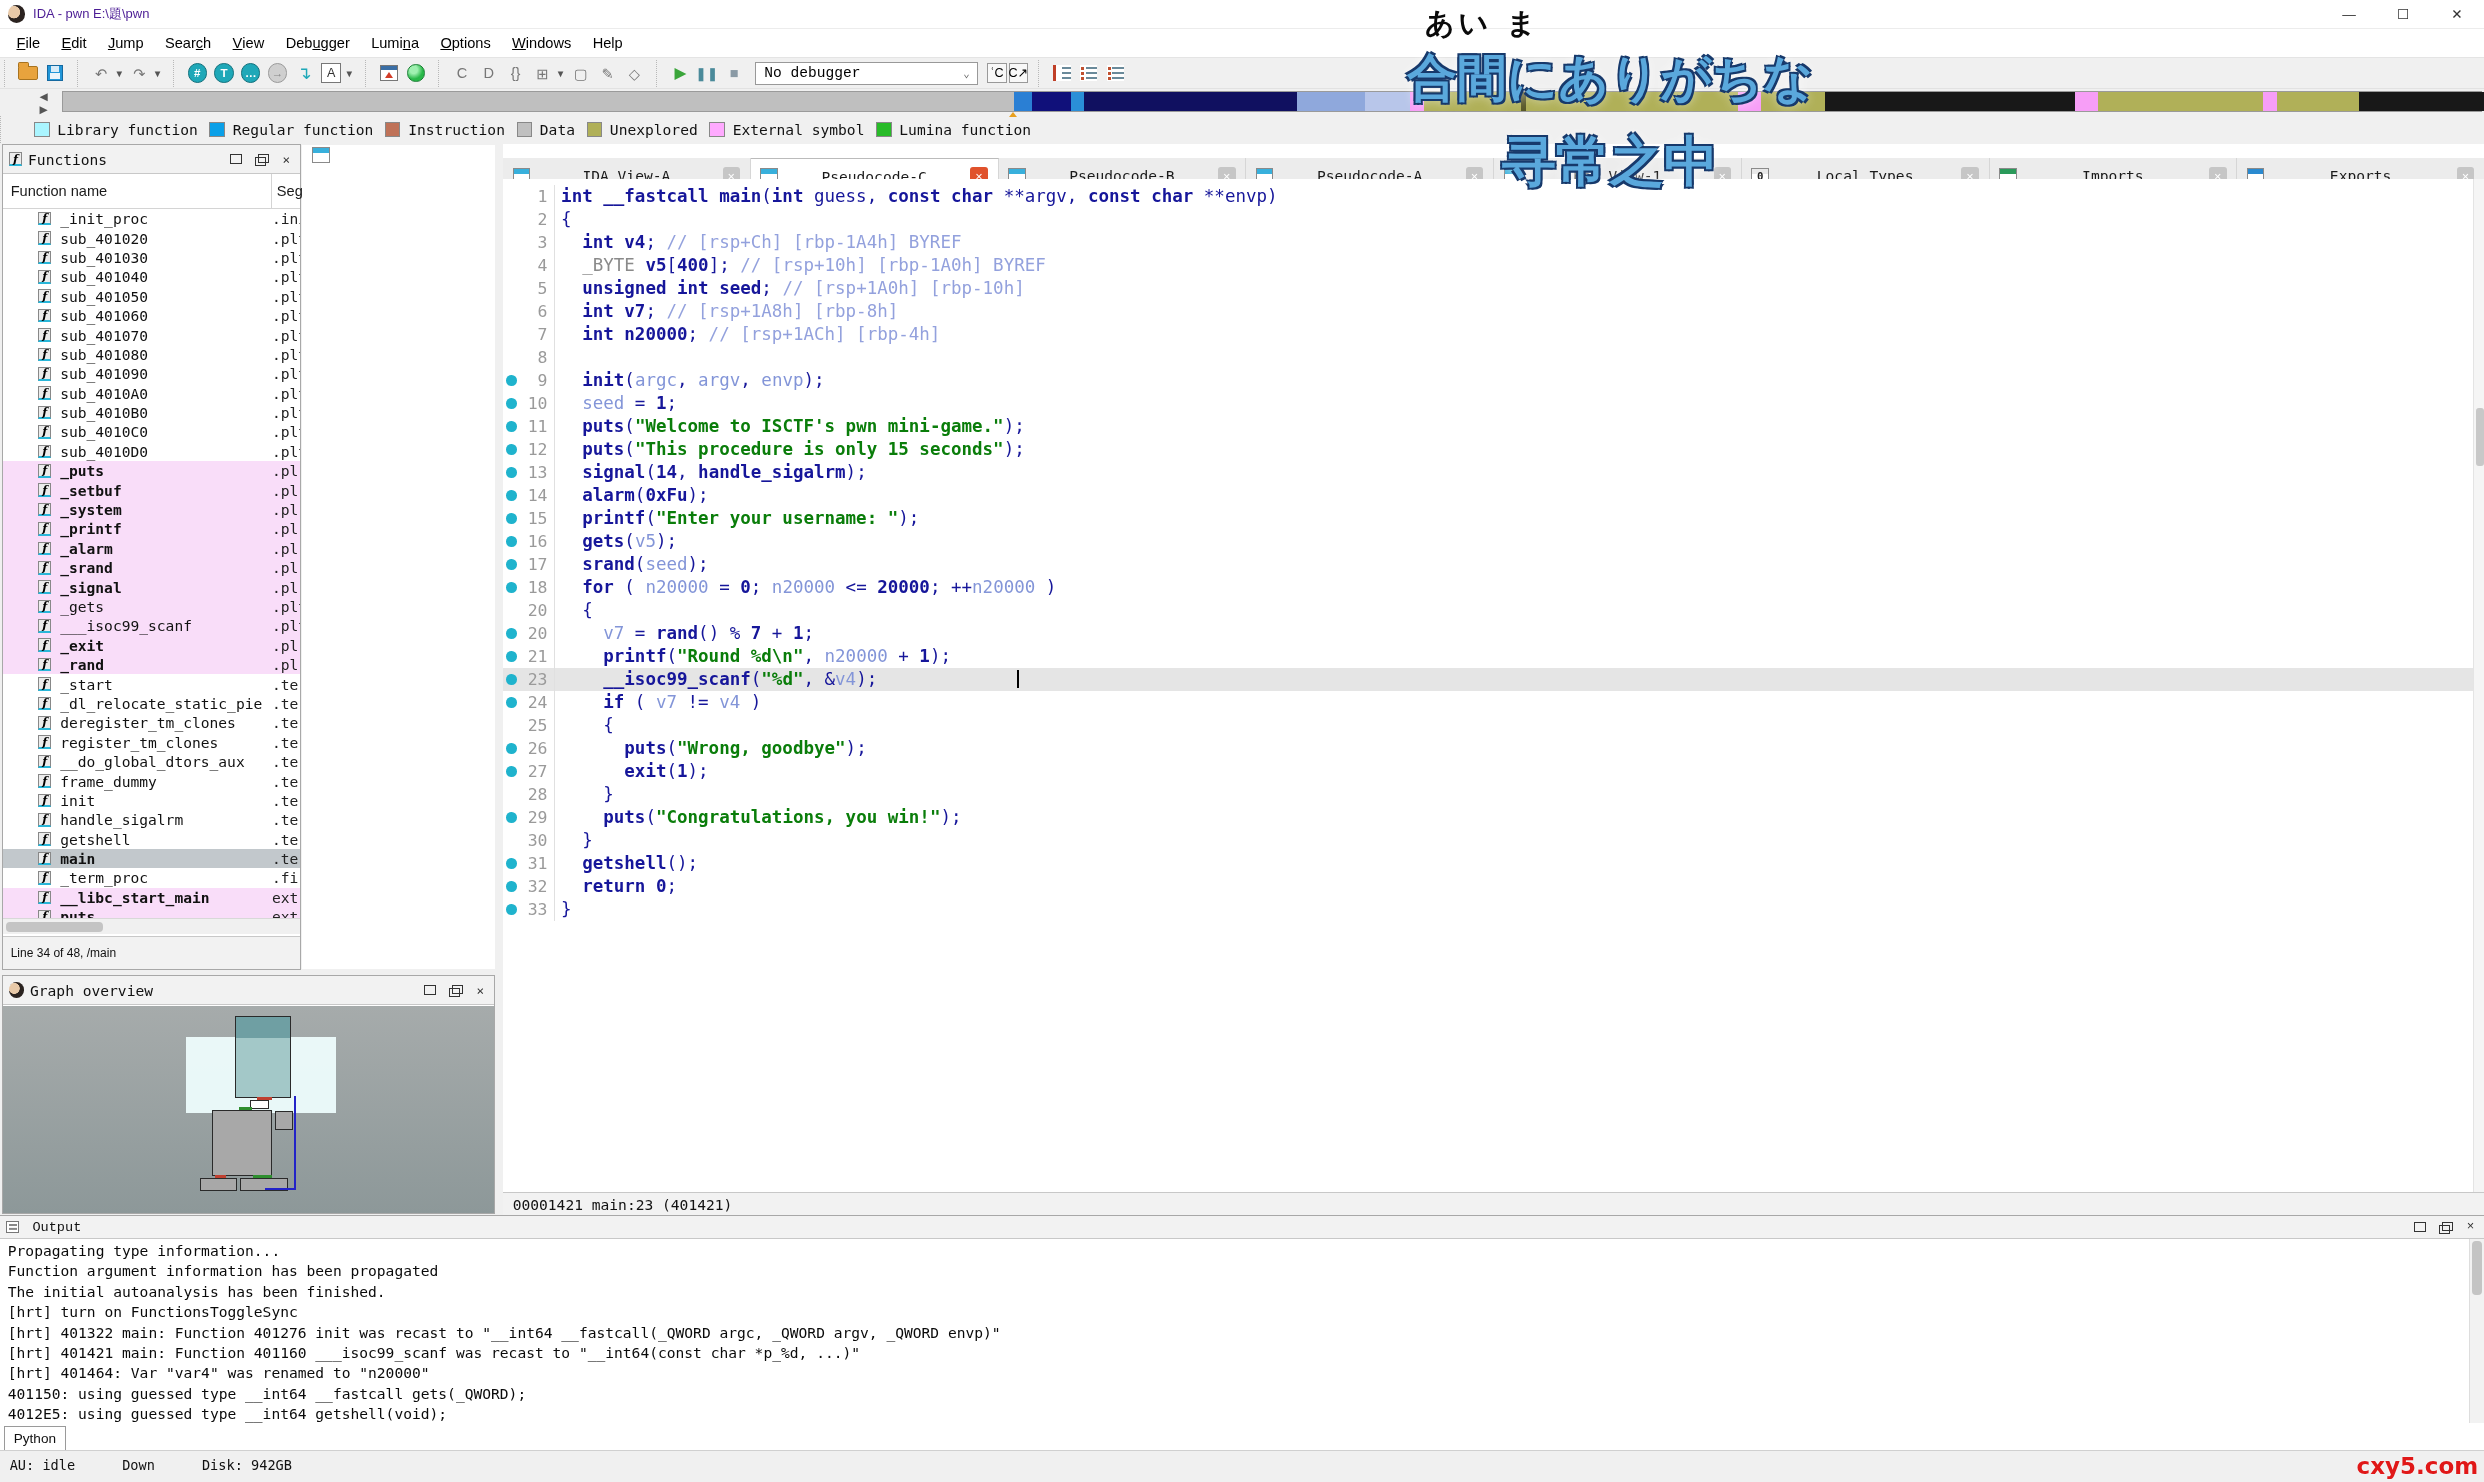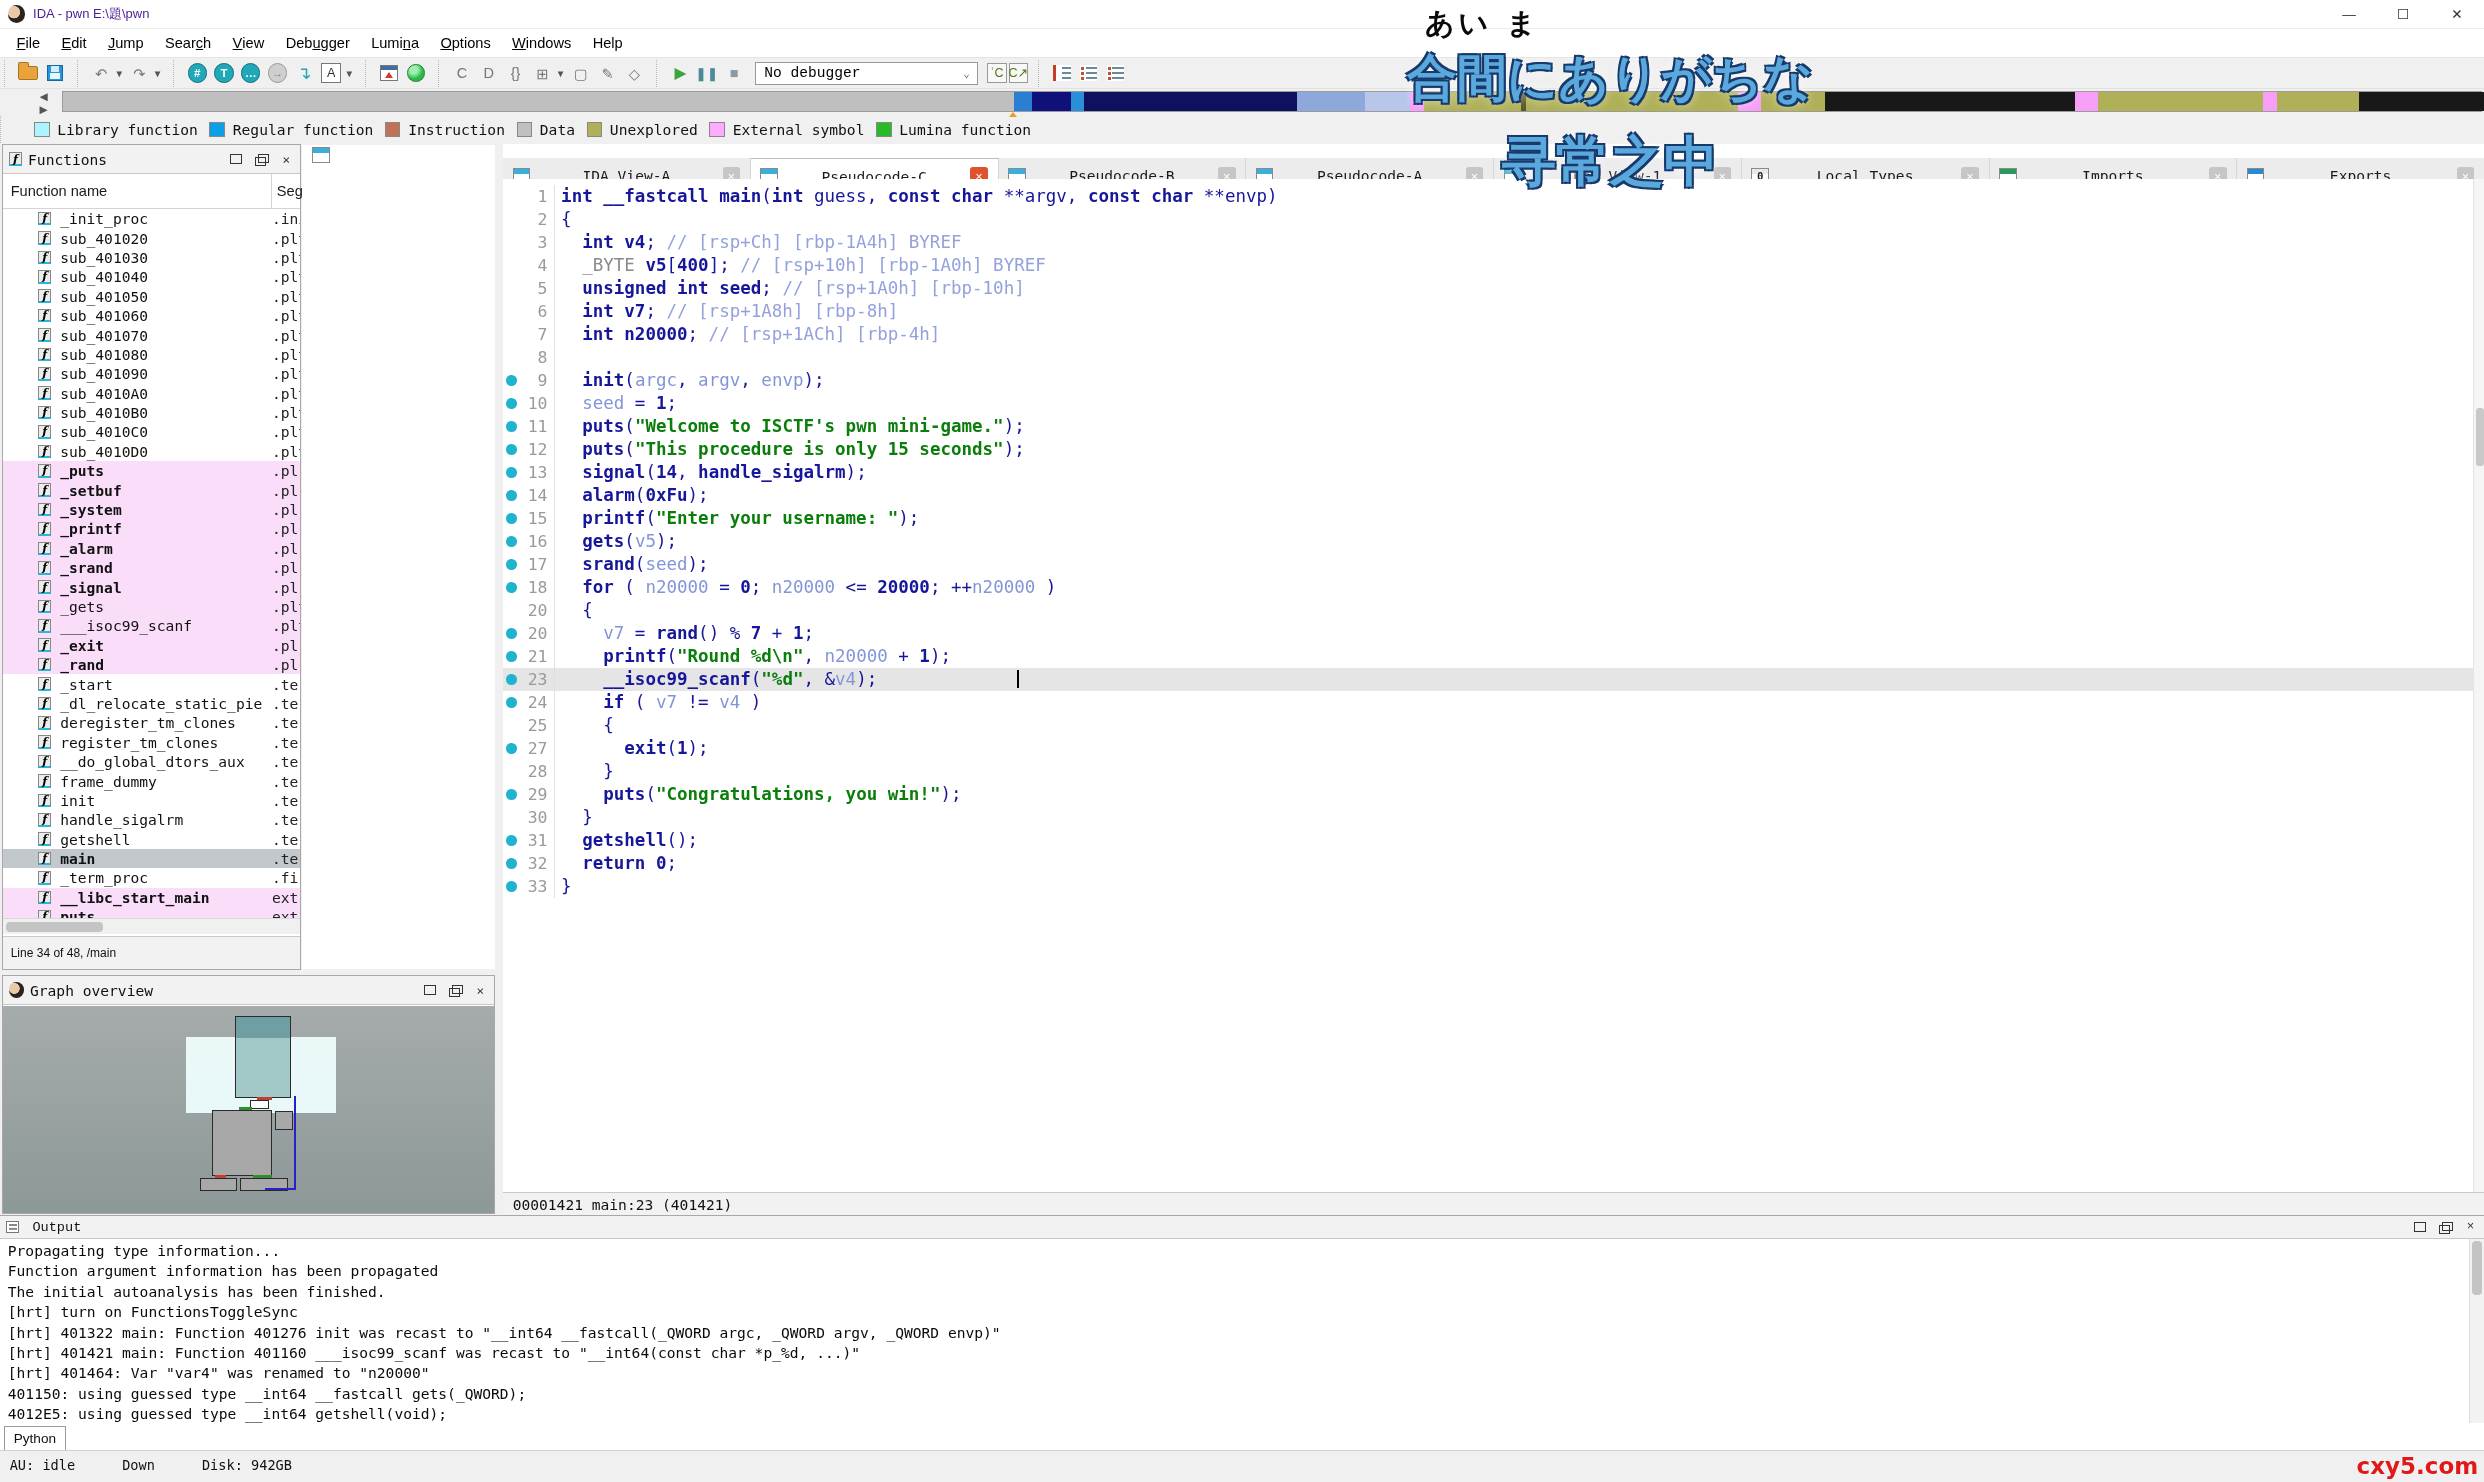--- a/index.html
+++ b/index.html
@@ -33,21 +33,21 @@
   .boxA{width:19.4px;height:19.4px;border:1px solid #777;background:#fff;display:flex;align-items:center;justify-content:center;font-size:12.6px;color:#333}
   .ic-win{width:17.5px;height:15.5px;border:1px solid #777;background:#fff;position:relative}
   .ic-win:before{content:"";position:absolute;left:0;top:0;right:0;height:3.9px;background:#3a6ea5}
   .ic-win:after{content:"";position:absolute;left:3.9px;bottom:1.9px;border-left:4.9px solid transparent;border-right:4.9px solid transparent;border-bottom:6.8px solid #d23c28}
   .ic-globe{width:17.5px;height:17.5px;border-radius:50%;background:radial-gradient(circle at 35% 30%,#9ff0b0 0 25%,#28b848 60% 100%);border:1px solid #1a8034}
   .play{color:#3aa53a;font-size:15.5px}
   .pause{color:#4a8a9a;font-size:12.6px;font-weight:bold;letter-spacing:1px}
   .stop{color:#8a9aa5;font-size:14.6px}
   #dbgcombo{width:223px;height:23px;background:#fff;border:1px solid #999;display:flex;align-items:center;padding:0 7.8px;font-family:Liberation Mono, monospace;font-size:14.6px;margin:0 7.8px;color:#000}
   #dbgcombo .chev{margin-left:auto;color:#666;font-size:10.7px}
-  .cbox{width:19.4px;height:19.4px;border:1px solid #999;background:#f8f8f8;display:flex;align-items:center;justify-content:center;font-size:12.6px;color:#4d7c0f;margin:0 1px}
+  .cbox{width:19.4px;height:19.4px;border:1px solid #999;background:#f8f8f8;display:flex;align-items:center;justify-content:center;font-size:12.6px;color:#000000;margin:0 1px}
   .listico{width:17.5px;height:15.5px;position:relative;background:linear-gradient(#fff,#fff) }
   .listico i{position:absolute;left:5.8px;right:0;height:1.9px;background:#6a8a9a}
   .listico i:nth-child(1){top:1.9px}.listico i:nth-child(2){top:6.8px}.listico i:nth-child(3){top:11.6px}
   .listico b{position:absolute;left:1px;width:2.9px;height:2.9px;background:#c05030}
   .listico b:nth-child(4){top:1.9px}.listico b:nth-child(5){top:6.8px}.listico b:nth-child(6){top:11.6px}
   .listico.red{border-left:3.9px solid #c04028}
 
   
   #bandrow{position:absolute;left:0;top:89px;width:2484px;height:27px}
   .bandarrows{position:absolute;left:33px;top:1px;width:21.3px;height:25px;display:flex;flex-direction:column;align-items:center;justify-content:space-between;color:#555;font-size:10.7px}
@@ -632,20 +632,21 @@
       <div class="cline"><span class="dotcol"><span class="dot"></span></span><span class="lnum">15</span><span class="gutter"></span><span class="ct"><span class="p">  </span><span class="b">printf</span><span class="p">(</span><span class="s">"Enter your username: "</span><span class="p">);</span></span></div>
       <div class="cline"><span class="dotcol"><span class="dot"></span></span><span class="lnum">16</span><span class="gutter"></span><span class="ct"><span class="p">  </span><span class="b">gets</span><span class="p">(</span><span class="v">v5</span><span class="p">);</span></span></div>
       <div class="cline"><span class="dotcol"><span class="dot"></span></span><span class="lnum">17</span><span class="gutter"></span><span class="ct"><span class="p">  </span><span class="b">srand</span><span class="p">(</span><span class="v">seed</span><span class="p">);</span></span></div>
       <div class="cline"><span class="dotcol"><span class="dot"></span></span><span class="lnum">18</span><span class="gutter"></span><span class="ct"><span class="p">  </span><span class="b">for</span><span class="p"> ( </span><span class="v">n20000</span><span class="p"> = </span><span class="b">0</span><span class="p">; </span><span class="v">n20000</span><span class="p"> &lt;= </span><span class="b">20000</span><span class="p">; ++</span><span class="v">n20000</span><span class="p"> )</span></span></div>
       <div class="cline"><span class="dotcol"></span><span class="lnum">20</span><span class="gutter"></span><span class="ct"><span class="p">  {</span></span></div>
       <div class="cline"><span class="dotcol"><span class="dot"></span></span><span class="lnum">20</span><span class="gutter"></span><span class="ct"><span class="p">    </span><span class="v">v7</span><span class="p"> = </span><span class="b">rand</span><span class="p">() % </span><span class="b">7</span><span class="p"> + </span><span class="b">1</span><span class="p">;</span></span></div>
       <div class="cline"><span class="dotcol"><span class="dot"></span></span><span class="lnum">21</span><span class="gutter"></span><span class="ct"><span class="p">    </span><span class="b">printf</span><span class="p">(</span><span class="s">"Round %d\n"</span><span class="p">, </span><span class="v">n20000</span><span class="p"> + </span><span class="b">1</span><span class="p">);</span></span></div>
       <div class="cline hl"><span class="dotcol"><span class="dot"></span></span><span class="lnum">23</span><span class="gutter"></span><span class="ct"><span class="p">    </span><span class="b">__isoc99_scanf</span><span class="p">(</span><span class="s">"%d"</span><span class="p">, &amp;</span><span class="v">v4</span><span class="p">);</span></span><span id="codecaret"></span></div>
       <div class="cline"><span class="dotcol"><span class="dot"></span></span><span class="lnum">24</span><span class="gutter"></span><span class="ct"><span class="p">    </span><span class="b">if</span><span class="p"> ( </span><span class="v">v7</span><span class="p"> != </span><span class="v">v4</span><span class="p"> )</span></span></div>
       <div class="cline"><span class="dotcol"></span><span class="lnum">25</span><span class="gutter"></span><span class="ct"><span class="p">    {</span></span></div>
+      <div class="cline"><span class="dotcol"><span class="dot"></span></span><span class="lnum">26</span><span class="gutter"></span><span class="ct"><span class="p">      </span><span class="b">puts</span><span class="p">(</span><span class="s">"Wrong, goodbye"</span><span class="p">);</span></span></div>
       <div class="cline"><span class="dotcol"><span class="dot"></span></span><span class="lnum">27</span><span class="gutter"></span><span class="ct"><span class="p">      </span><span class="b">exit</span><span class="p">(</span><span class="b">1</span><span class="p">);</span></span></div>
       <div class="cline"><span class="dotcol"></span><span class="lnum">28</span><span class="gutter"></span><span class="ct"><span class="p">    }</span></span></div>
       <div class="cline"><span class="dotcol"><span class="dot"></span></span><span class="lnum">29</span><span class="gutter"></span><span class="ct"><span class="p">    </span><span class="b">puts</span><span class="p">(</span><span class="s">"Congratulations, you win!"</span><span class="p">);</span></span></div>
       <div class="cline"><span class="dotcol"></span><span class="lnum">30</span><span class="gutter"></span><span class="ct"><span class="p">  }</span></span></div>
       <div class="cline"><span class="dotcol"><span class="dot"></span></span><span class="lnum">31</span><span class="gutter"></span><span class="ct"><span class="p">  </span><span class="b">getshell</span><span class="p">();</span></span></div>
       <div class="cline"><span class="dotcol"><span class="dot"></span></span><span class="lnum">32</span><span class="gutter"></span><span class="ct"><span class="p">  </span><span class="b">return</span><span class="p"> </span><span class="b">0</span><span class="p">;</span></span></div>
       <div class="cline"><span class="dotcol"><span class="dot"></span></span><span class="lnum">33</span><span class="gutter"></span><span class="ct"><span class="p">}</span></span></div>
     </div>
   <div id="codevscroll">
       <div class="thumb"></div>

